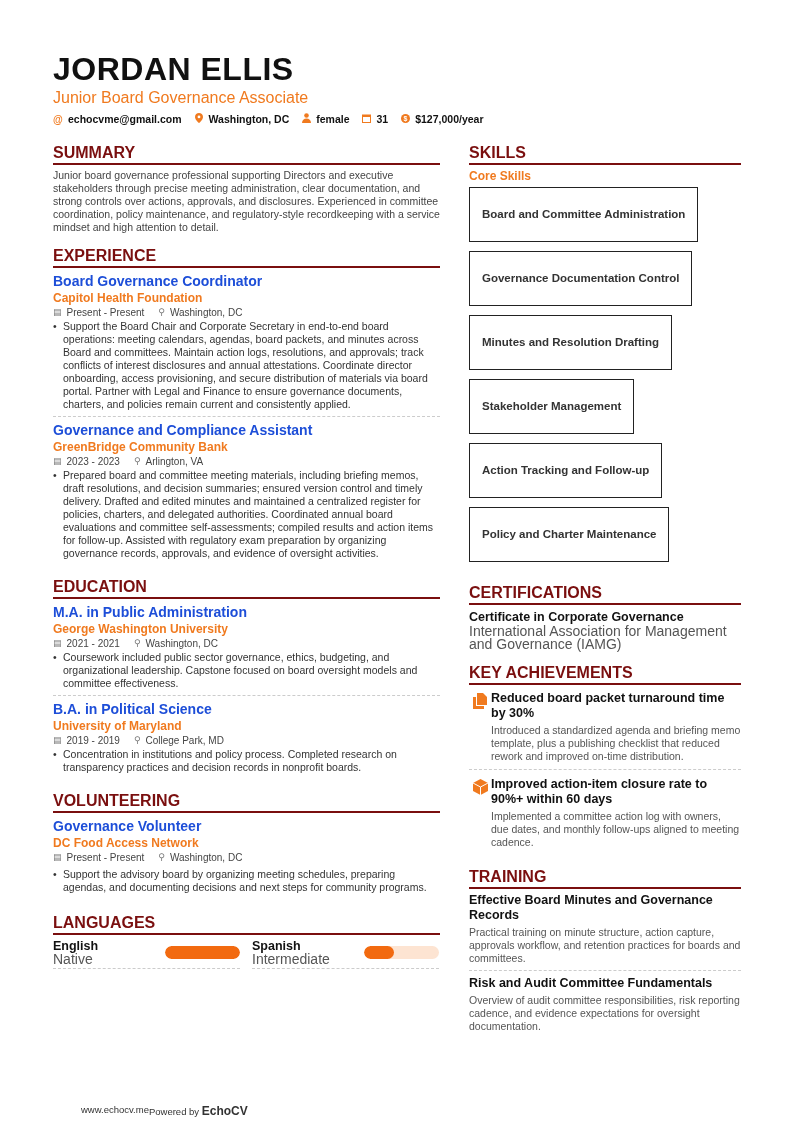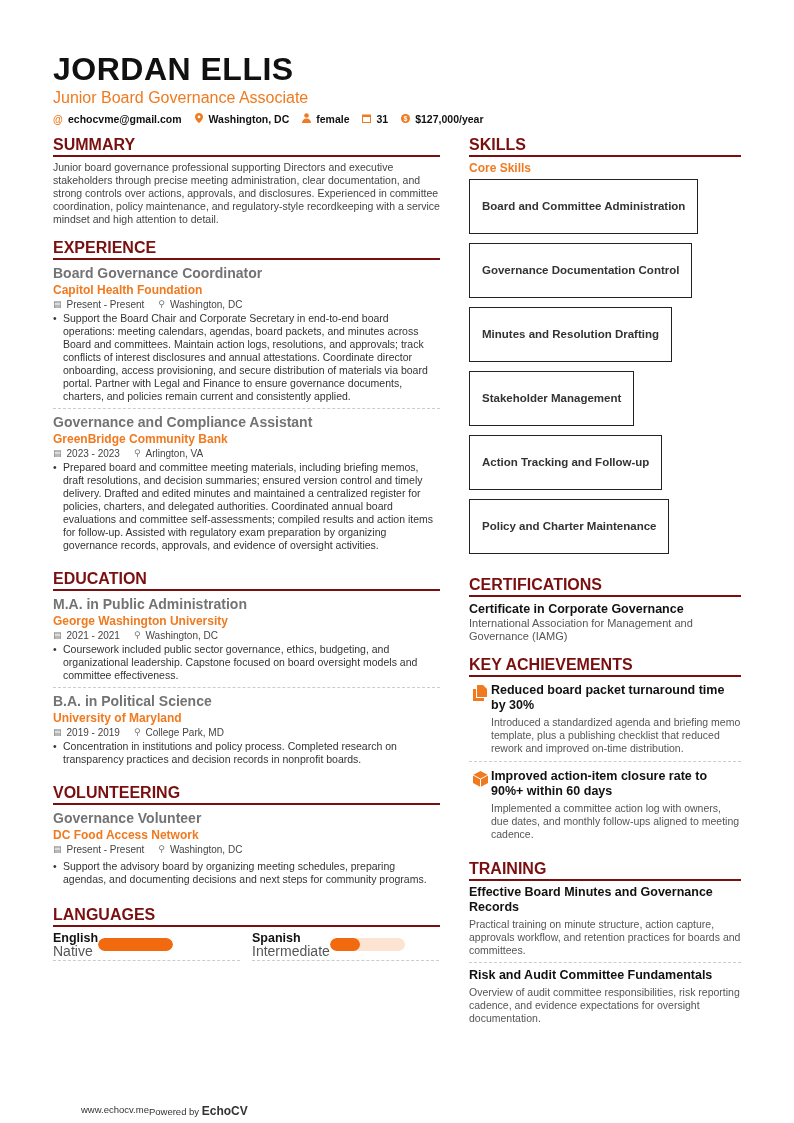--- a/index.html
+++ b/index.html
@@ -5,58 +5,58 @@
   * { box-sizing: border-box; margin: 0; padding: 0; }
   html, body { width: 794px; height: 1123px; background: #fff; }
   body { font-family: "Liberation Sans", "DejaVu Sans", sans-serif; color: #222; position: relative; overflow: hidden; }
   .page { position: absolute; left: 53px; top: 52px; width: 688px; }
   .name { font-size: 32px; font-weight: 700; color: #111; letter-spacing: 0.5px; line-height: 34px; }
   .title { font-size: 16px; font-weight: 400; color: #f07a1f; margin-top: 2px; line-height: 20px; }
   .contacts { display: flex; gap: 12px; margin-top: 3px; font-size: 10.5px; font-weight: 700; color: #111; align-items: center; height: 16px; }
   .contact { display: flex; align-items: center; gap: 5px; }
   .ci { color: #f07a1f; font-size: 10px; width: 10px; text-align: center; display: inline-block; }
 
-  .cols { display: flex; justify-content: space-between; margin-top: 8px; }
+  .cols { display: flex; justify-content: space-between; margin-top: 16px; }
   .left { width: 387px; }
   .right { width: 272px; }
 
   .sec-title { font-size: 16px; font-weight: 700; color: #7a0f0f; border-bottom: 2px solid #7a0f0f; padding-bottom: 1px; margin-bottom: 4px; line-height: 19px; }
   .section { margin-bottom: 12px; }
   .p { font-size: 10.5px; line-height: 13px; color: #444; }
 
   .entry { padding-bottom: 5px; margin-bottom: 4px; border-bottom: 1px dashed #ccc; }
   .entry.last { border-bottom: none; }
-  .e-title { font-size: 14px; font-weight: 700; color: #737373; line-height: 18px; }
+  .e-title { font-size: 14px; font-weight: 700; color: #1d4ed8; line-height: 18px; }
   .e-org { font-size: 12px; font-weight: 700; color: #f07a1f; line-height: 16px; }
   .e-meta { display: flex; gap: 14px; font-size: 10px; color: #444; line-height: 13px; align-items: center; }
   .e-meta span.m { display: flex; align-items: center; gap: 5px; }
   .mi { color: #777; font-size: 9px; }
   .bul { display: flex; gap: 6px; font-size: 10.5px; line-height: 13px; color: #333; margin-top: 1px; }
   .bul .dot { flex: none; width: 4px; }
 
   .sub-title { font-size: 12px; font-weight: 700; color: #f07a1f; margin-bottom: 4px; line-height: 14px; }
   .skill { display: inline-block; border: 1.5px solid #222; padding: 20px 12px; font-size: 11.5px; font-weight: 700; color: #333; margin-bottom: 9px; line-height: 13px; }
   .skills { display: flex; flex-direction: column; align-items: flex-start; }
 
   .cert-title { font-size: 12.5px; font-weight: 700; color: #111; line-height: 16px; }
-  .cert-org { font-size: 11px; color: #555; line-height: 13px; }
+  .cert-org { font-size: 14px; color: #555; line-height: 13px; }
 
   .ach { display: flex; padding: 2px 0 6px; border-bottom: 1px dashed #ccc; margin-bottom: 5px; }
   .ach.last { border-bottom: none; }
   .ach-icon { width: 22px; flex: none; color: #f07a1f; font-size: 16px; text-align: center; padding-top: 2px; }
   .ach-title { font-size: 12.5px; font-weight: 700; color: #111; line-height: 15px; }
   .ach-desc { font-size: 10.5px; color: #555; line-height: 13px; margin-top: 3px; }
 
   .tr { padding-bottom: 5px; border-bottom: 1px dashed #ccc; margin-bottom: 5px; }
   .tr.last { border-bottom: none; }
   .tr-title { font-size: 12.5px; font-weight: 700; color: #111; line-height: 15px; }
   .tr-desc { font-size: 10.5px; color: #555; line-height: 13px; margin-top: 3px; }
 
   .langs { display: flex; gap: 12px; }
-  .lang { width: 187px; display: flex; align-items: center; border-bottom: 1px dashed #ccc; padding-bottom: 2px; }
+  .lang { width: 187px; display: flex; justify-content: space-between; align-items: center; border-bottom: 1px dashed #ccc; padding-bottom: 2px; }
   .lang-name { font-size: 12.5px; font-weight: 700; color: #111; line-height: 14px; }
   .lang-level { font-size: 14px; color: #555; line-height: 13px; }
   .bar { width: 75px; height: 13px; background: #fde4d2; border-radius: 7px; overflow: hidden; }
   .bar-fill { height: 100%; background: #f26a10; border-radius: 7px; }
 
   .footer { position: absolute; top: 1104px; left: 51px; right: 51px; display: flex; justify-content: flex-start; font-size: 9.5px; color: #333; margin-left: 30px; }
   .footer .brand { font-size: 12px; font-weight: 700; color: #333; }
 </style>
 </head>
 <body>

